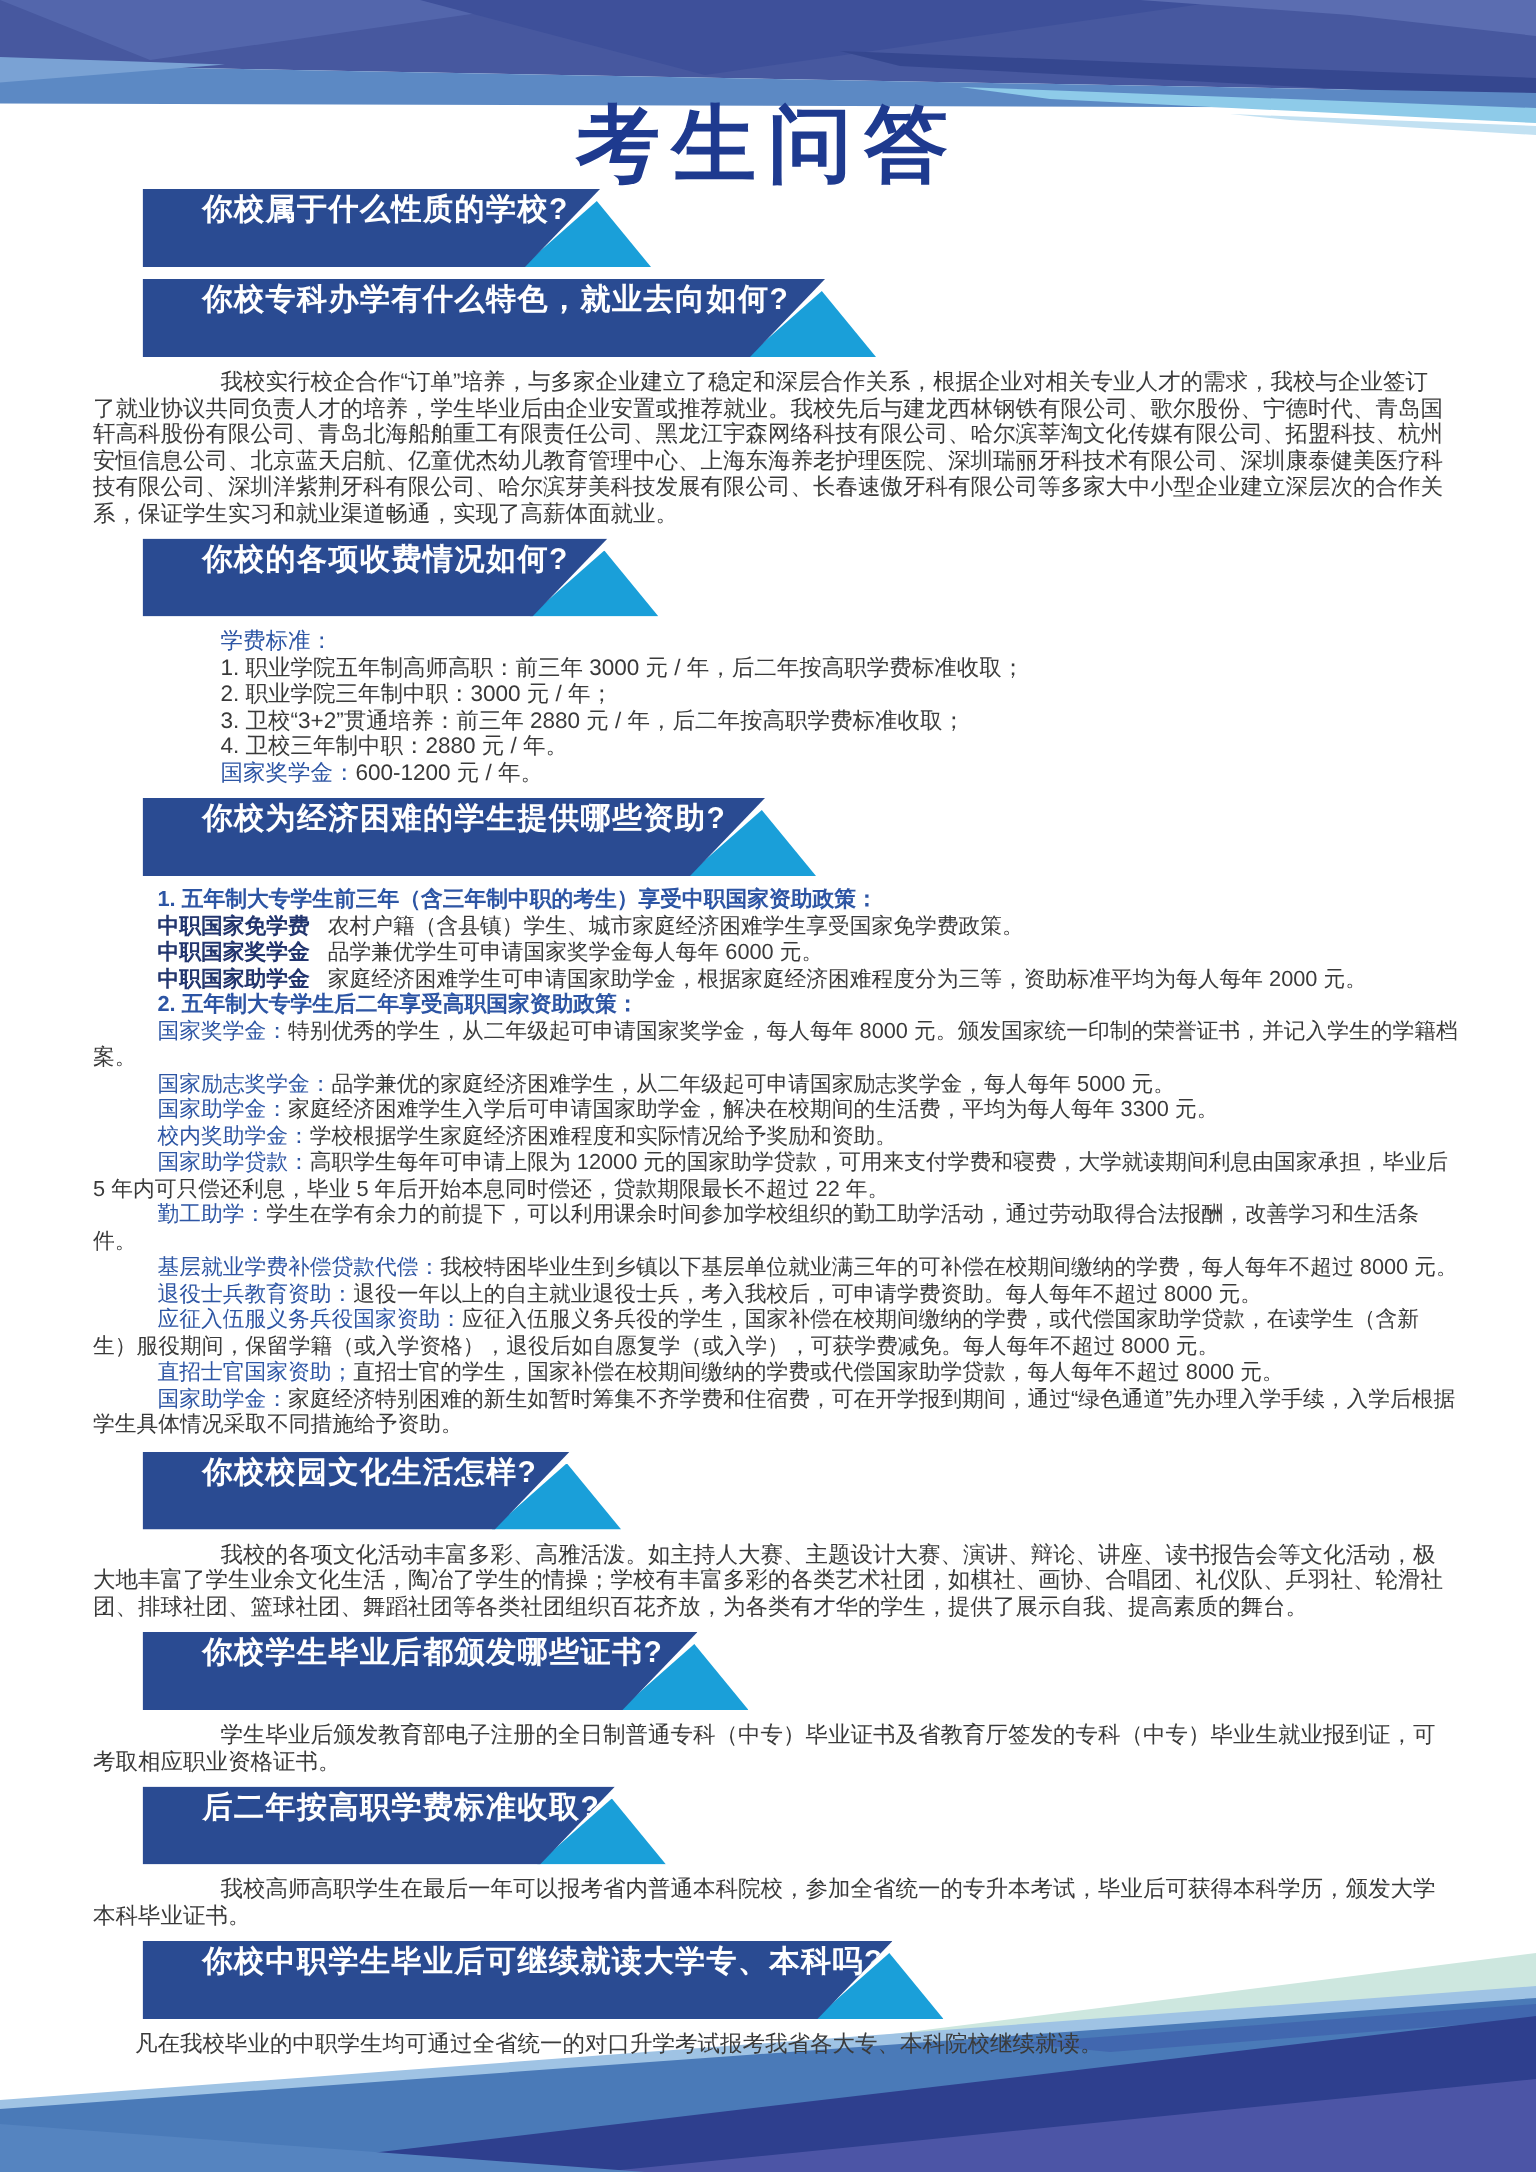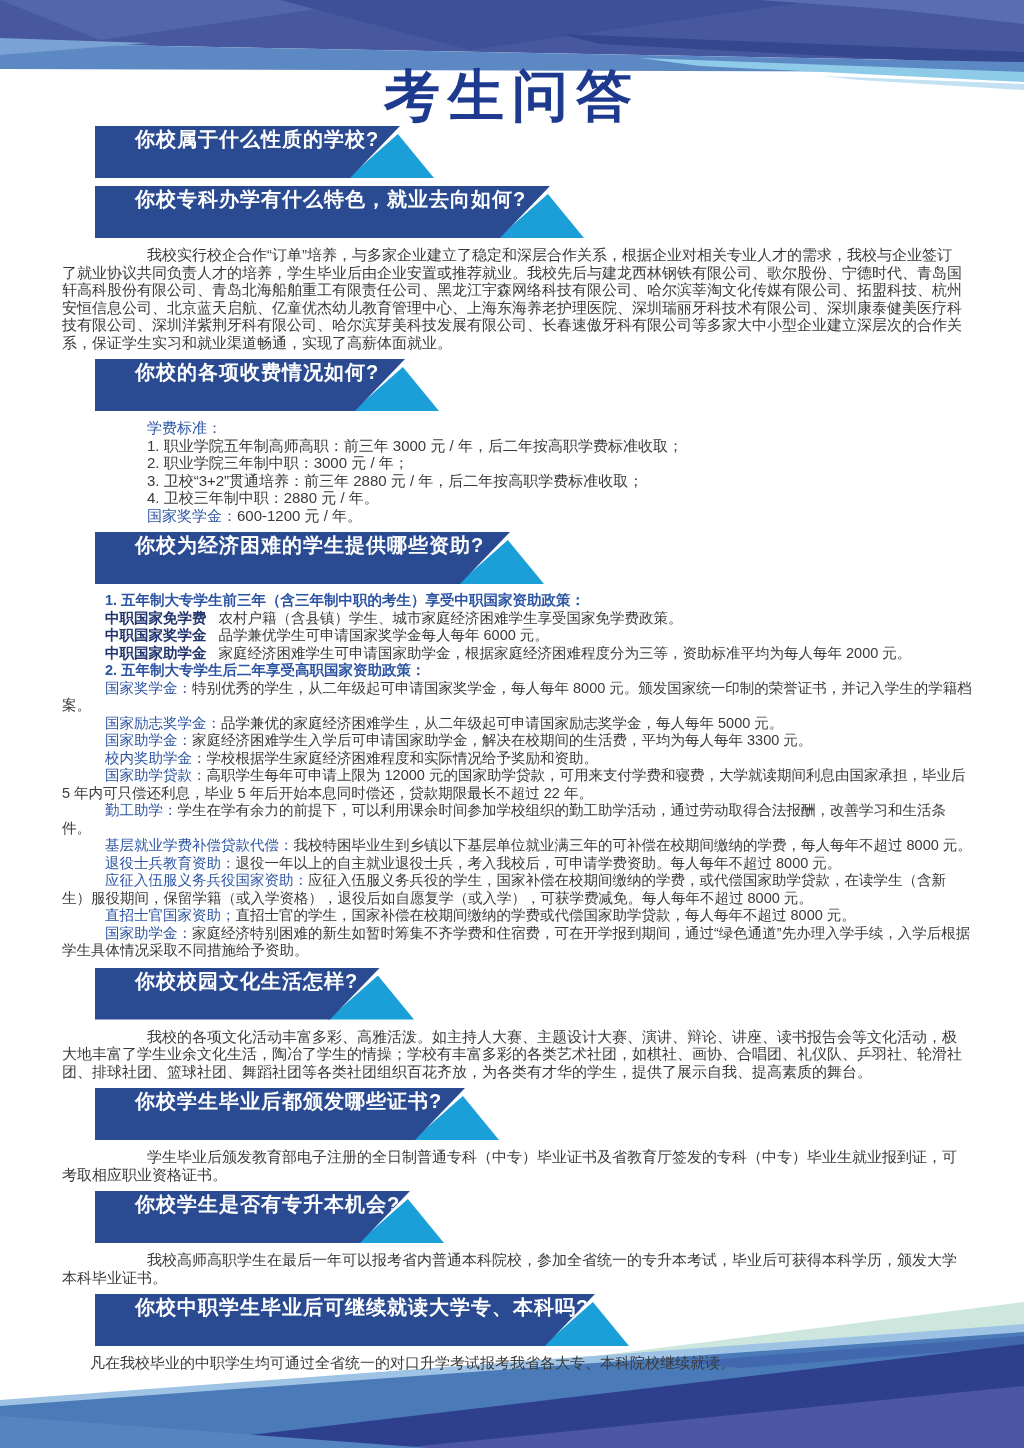--- a/index.html
+++ b/index.html
@@ -154,21 +154,21 @@
           <span class="banner-text">你校学生毕业后都颁发哪些证书?</span>
         </div>
         <div class="banner-tail"></div>
       </div>
       <p class="para">学生毕业后颁发教育部电子注册的全日制普通专科（中专）毕业证书及省教育厅签发的专科（中专）毕业生就业报到证，可考取相应职业资格证书。</p>
     </section>
 
     <section>
       <div class="banner" style="--w:315px">
         <div class="banner-bg">
-          <span class="banner-text">你校学生是否有专升本机会?</span>
+          <span class="banner-text">后二年按高职学费标准收取?</span>
         </div>
         <div class="banner-tail"></div>
       </div>
       <p class="para">我校高师高职学生在最后一年可以报考省内普通本科院校，参加全省统一的专升本考试，毕业后可获得本科学历，颁发大学本科毕业证书。</p>
     </section>
 
     <section>
       <div class="banner" style="--w:500px">
         <div class="banner-bg">
           <span class="banner-text">你校中职学生毕业后可继续就读大学专、本科吗?</span>

